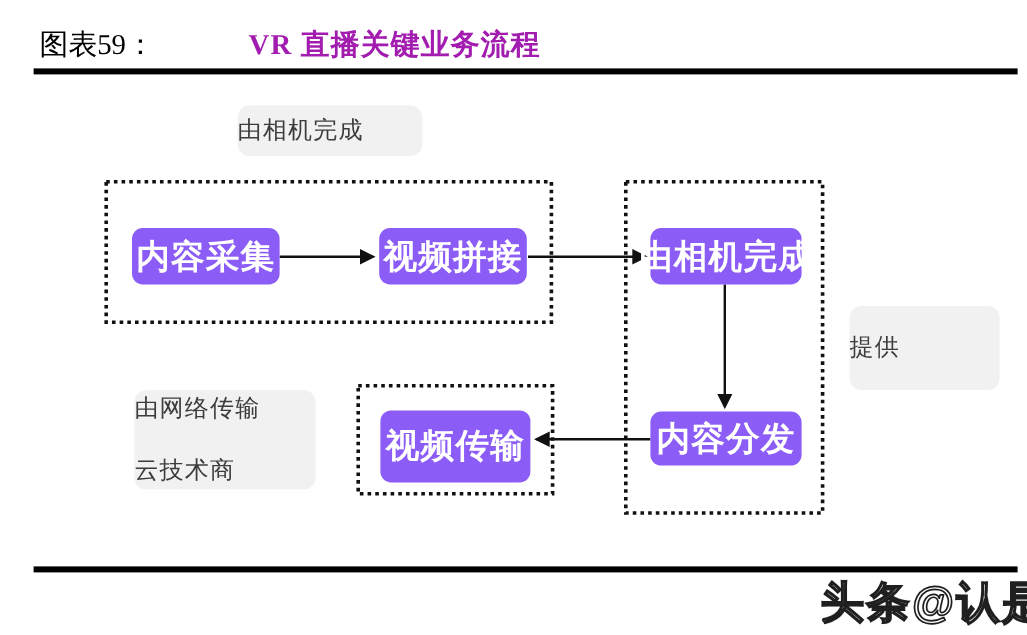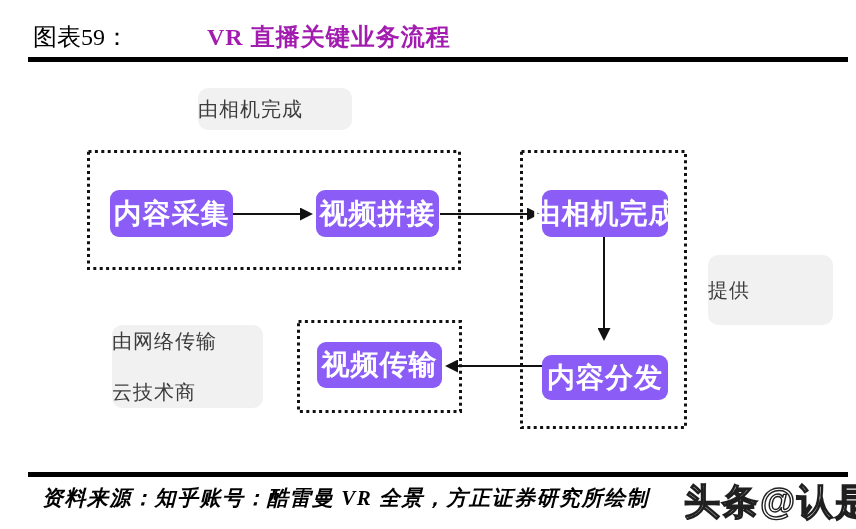--- a/index.html
+++ b/index.html
@@ -58,22 +58,22 @@
     letter-spacing: 1px;
     display: flex;
     align-items: center;
     justify-content: center;
     white-space: nowrap;
     font-family: Liberation Mono, monospace;
   }
   .node-collect    { left: 110px; top: 190px; width: 123px; height: 47px; }
   .node-stitch     { left: 316px; top: 190px; width: 123px; height: 47px; }
   .node-encode     { left: 542px; top: 190px; width: 126px; height: 47px; }
-  .node-distribute { left: 542px; top: 355px; width: 126px; height: 45px; }
-  .node-transmit   { left: 317px; top: 342px; width: 125px; height: 46px; }
+  .node-distribute { left: 542px; top: 343px; width: 126px; height: 45px; }
+  .node-transmit   { left: 317px; top: 342px; width: 125px; height: 60px; }
 
   
   .stage-label {
     position: absolute;
     background: #f1f1f1;
     border-radius: 10px;
     color: #3c3c3c;
     font-size: 20px;
     letter-spacing: 1px;
     display: flex;
@@ -150,16 +150,15 @@
   </div>
   <div class="stage-label label-cloud">
     <span>提供</span>
   </div>
   <div class="stage-label label-network">
     <span>由网络传输</span>
     <span>云技术商</span>
   </div>
 
   <div class="rule rule-bottom"></div>
-  <div class="source">资料来源：知乎账号：酷雷曼 VR 全景，方正证券研究所绘制</div>
   <div class="watermark">头条@认是</div>
 
 </div>
 
 </body></html>

